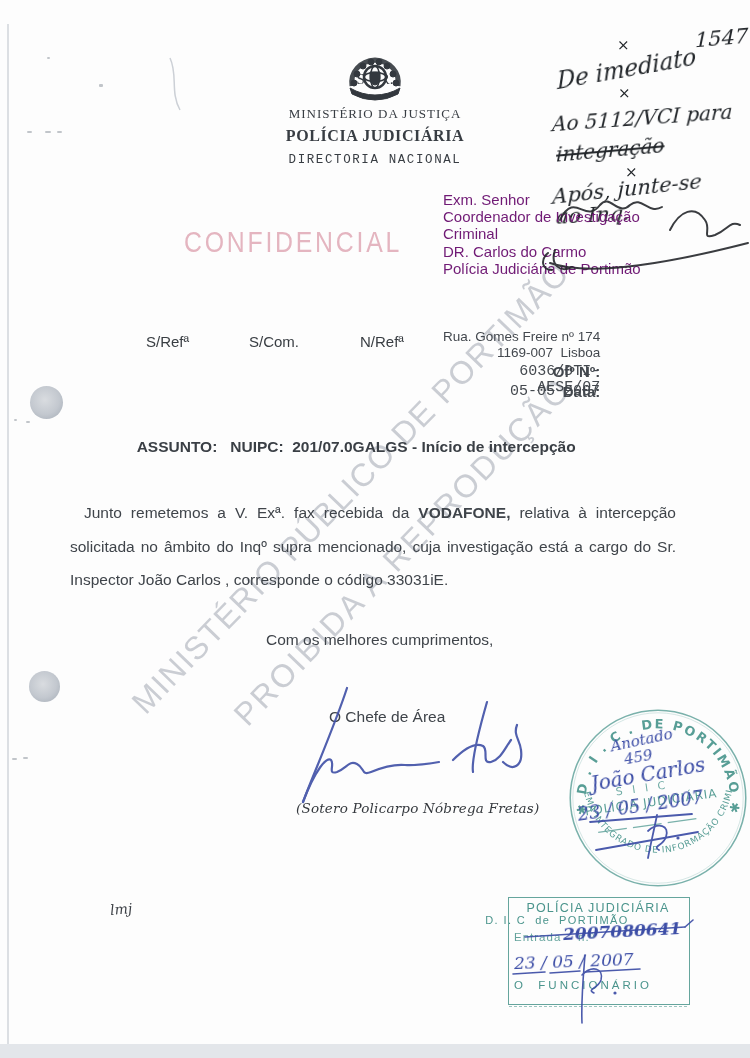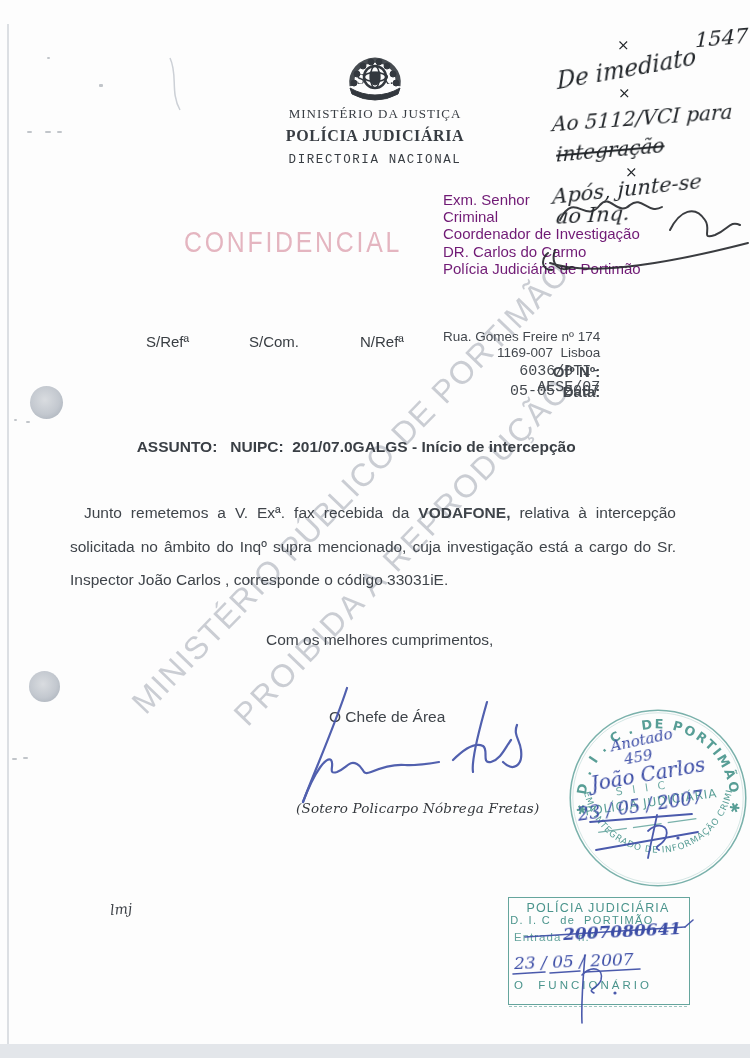--- a/index.html
+++ b/index.html
@@ -113,22 +113,22 @@
   <span class="abs hand" style="left:552px;top:106px;font-size:20px;transform:rotate(-4deg) skewX(-7deg);">Ao 5112/VCI para</span>
   <span class="abs hand strike" style="left:556px;top:138px;font-size:20px;transform:rotate(-5deg) skewX(-7deg);">integração</span>
   <span class="abs hand" style="left:625px;top:163px;font-size:15px;">×</span>
   <span class="abs hand" style="left:552px;top:177px;font-size:21px;transform:rotate(-6deg) skewX(-7deg);">Após, junte-se</span>
   <span class="abs hand" style="left:556px;top:203px;font-size:21px;transform:rotate(-3deg) skewX(-7deg);">ao Inq.</span>
 
   <div class="abs" id="confidential">CONFIDENCIAL</div>
 
   <div class="abs" id="addressee">
     <div>Exm. Senhor</div>
+    <div>Coordenador de Investigação</div>
     <div>Criminal</div>
-    <div>Coordenador de Investigação</div>
     <div>DR. Carlos do Carmo</div>
     <div>Polícia Judiciária de Portimão</div>
   </div>
 
   <svg class="abs" style="left:530px;top:175px;" width="220" height="120">
     <g stroke="#25282c" stroke-width="2" fill="none" stroke-linecap="round" opacity=".9">
       <path d="M30 45 C45 15 55 50 70 30 C80 18 88 42 100 30 C112 20 118 40 132 32"></path>
       <path d="M140 55 C150 35 165 30 175 45 C182 55 170 65 185 60 C198 55 200 45 210 50"></path>
       <path d="M25 75 C20 90 30 98 42 92"></path>
       <path d="M18 78 C10 85 12 95 22 95"></path>
@@ -211,21 +211,21 @@
       <path d="M36 150 L138 132"></path>
       <path d="M97 115 C94 130 90 147 88 158"></path>
       <path d="M88 131 C98 122 110 125 106 137 C103 146 92 146 99 150"></path>
       <circle cx="118" cy="138" r="1.6" fill="#3c4da6" stroke="none"></circle>
     </g>
   </svg>
 
   <div class="abs" id="entry-box"></div>
   <div class="abs" id="entry-line2-under"></div>
   <span class="abs stamp-txt" style="left:508px;top:901px;width:180px;text-align:center;font-size:12.5px;letter-spacing:1.2px;color:#4a948c;font-weight:500;">POLÍCIA JUDICIÁRIA</span>
-  <span class="abs stamp-txt" style="left:508px;top:914px;width:148px;text-align:center;font-size:11px;letter-spacing:1.4px;color:#4a948c;white-space:pre;">D. I. C  de  PORTIMÃO</span>
+  <span class="abs stamp-txt" style="left:483px;top:914px;width:148px;text-align:center;font-size:11px;letter-spacing:1.4px;color:#4a948c;white-space:pre;">D. I. C  de  PORTIMÃO</span>
   <span class="abs stamp-txt" style="left:514px;top:931px;font-size:11.5px;letter-spacing:1px;color:#4a948c;opacity:.85;white-space:pre;">Entrada    n.º</span>
   <span class="abs hand-blue" style="left:563px;top:921px;font-size:17px;font-weight:bold;transform:rotate(-3deg);">2007080641</span>
   <span class="abs hand-blue" style="left:514px;top:951px;font-size:17px;transform:rotate(-2deg);">23 / 05 / 2007</span>
   <span class="abs stamp-txt" style="left:514px;top:979px;font-size:11.5px;letter-spacing:3px;color:#4a948c;white-space:pre;">O  FUNCIONÁRIO</span>
   <svg class="abs" style="left:500px;top:890px;" width="200" height="145">
     <g stroke="#3c4da6" stroke-width="1.6" fill="none" stroke-linecap="round" opacity=".92">
       <path d="M25 47 C70 44 140 40 185 37"></path>
       <path d="M185 37 L193 30"></path>
       <path d="M13 84 L45 82"></path>
         <path d="M50 83 L80 81"></path>

